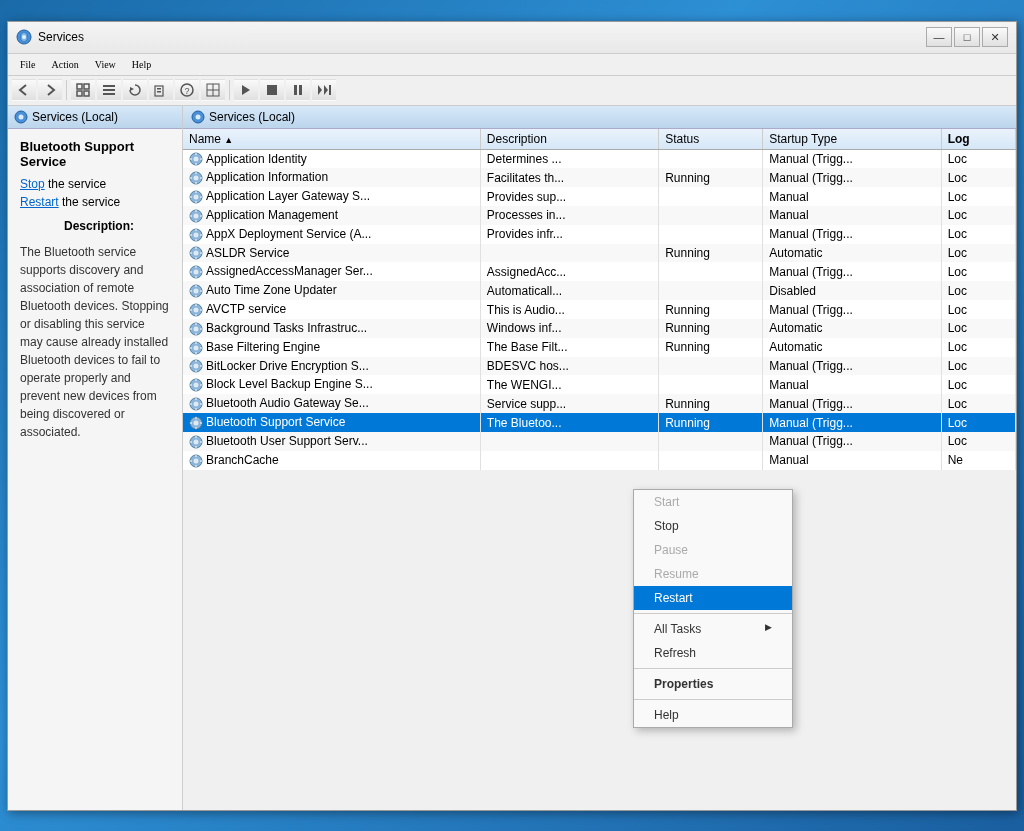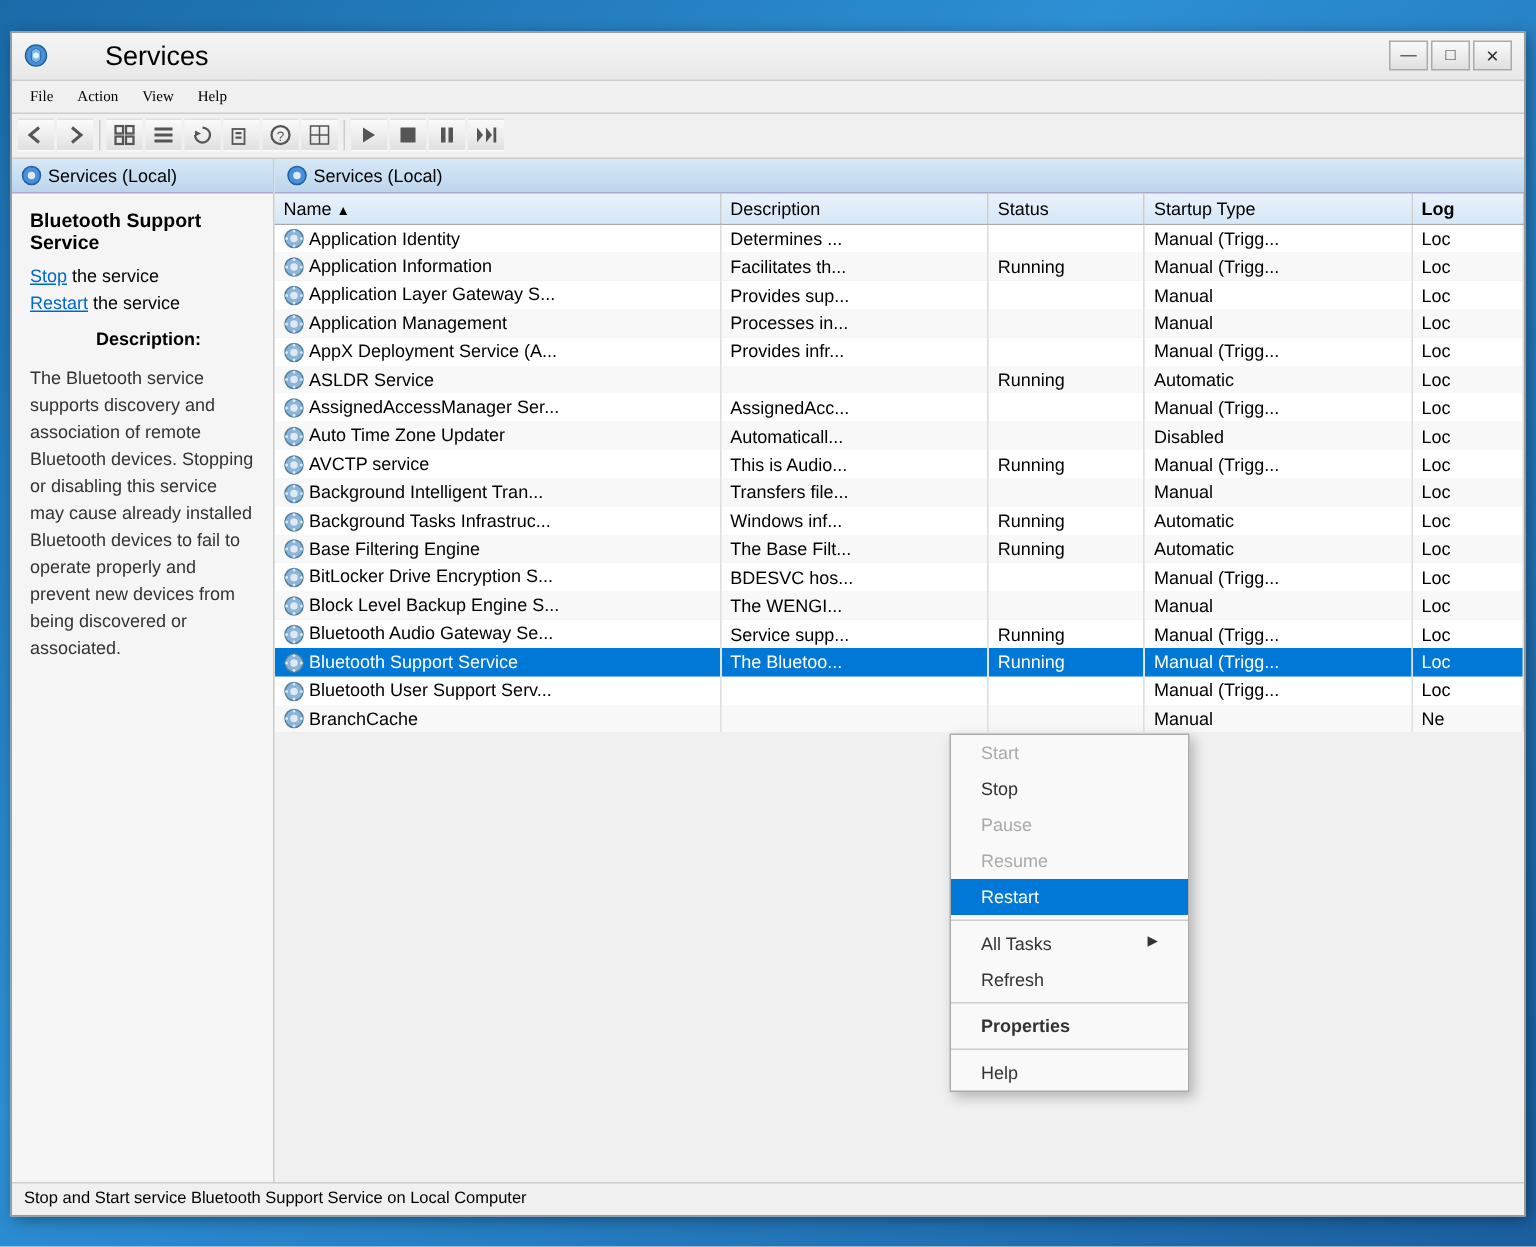--- a/index.html
+++ b/index.html
@@ -32,24 +32,23 @@
       border-bottom: 1px solid #ccc;
       flex-shrink: 0;
     }
     .title-bar-icon {
       width: 16px;
       height: 16px;
       margin-right: 6px;
       flex-shrink: 0;
     }
     .title-bar-title {
-      font-size: 18px;
+      font-size: 12px;
       color: #000;
       flex: 1;
-      margin-left: 32px;
     }
     .title-bar-controls {
       display: flex;
       gap: 2px;
     }
     .title-btn {
       width: 26px;
       height: 20px;
       background: linear-gradient(to bottom, #fafafa, #e0e0e0);
       border: 1px solid #aaa;
@@ -552,34 +551,20 @@
     <td>Loc</td>
   </tr>
                 <tr>
     <td><svg width="14" height="14" viewBox="0 0 14 14" style="vertical-align:middle;margin-right:3px;">
                       <circle cx="7" cy="7" r="6" fill="#8cb4d8" stroke="#5080a0" stroke-width="1"></circle>
                       <circle cx="7" cy="7" r="2.5" fill="#fff" opacity="0.7"></circle>
                       <circle cx="7" cy="2" r="1" fill="#fff" opacity="0.7"></circle>
                       <circle cx="7" cy="12" r="1" fill="#fff" opacity="0.7"></circle>
                       <circle cx="2" cy="7" r="1" fill="#fff" opacity="0.7"></circle>
                       <circle cx="12" cy="7" r="1" fill="#fff" opacity="0.7"></circle>
-                    </svg>Background Intelligent Tran...</td>
-    <td>Transfers file...</td>
-    <td></td>
-    <td>Manual</td>
-    <td>Loc</td>
-  </tr>
-                <tr>
-    <td><svg width="14" height="14" viewBox="0 0 14 14" style="vertical-align:middle;margin-right:3px;">
-                      <circle cx="7" cy="7" r="6" fill="#8cb4d8" stroke="#5080a0" stroke-width="1"></circle>
-                      <circle cx="7" cy="7" r="2.5" fill="#fff" opacity="0.7"></circle>
-                      <circle cx="7" cy="2" r="1" fill="#fff" opacity="0.7"></circle>
-                      <circle cx="7" cy="12" r="1" fill="#fff" opacity="0.7"></circle>
-                      <circle cx="2" cy="7" r="1" fill="#fff" opacity="0.7"></circle>
-                      <circle cx="12" cy="7" r="1" fill="#fff" opacity="0.7"></circle>
                     </svg>Background Tasks Infrastruc...</td>
     <td>Windows inf...</td>
     <td>Running</td>
     <td>Automatic</td>
     <td>Loc</td>
   </tr>
                 <tr>
     <td><svg width="14" height="14" viewBox="0 0 14 14" style="vertical-align:middle;margin-right:3px;">
                       <circle cx="7" cy="7" r="6" fill="#8cb4d8" stroke="#5080a0" stroke-width="1"></circle>
                       <circle cx="7" cy="7" r="2.5" fill="#fff" opacity="0.7"></circle>
@@ -693,16 +678,13 @@
             <div class="ctx-item bold" style="font-weight:bold;">Properties</div>
             <div class="ctx-separator"></div>
             <div class="ctx-item">Help</div>
           </div>
         </div>
       </div>
 
     </div>
   </div>
 
-  <div class="status-bar">
-    <span>Stop and Start service Bluetooth Support Service on Local Computer</span>
-  </div>
 </div>
 
 </body></html>

